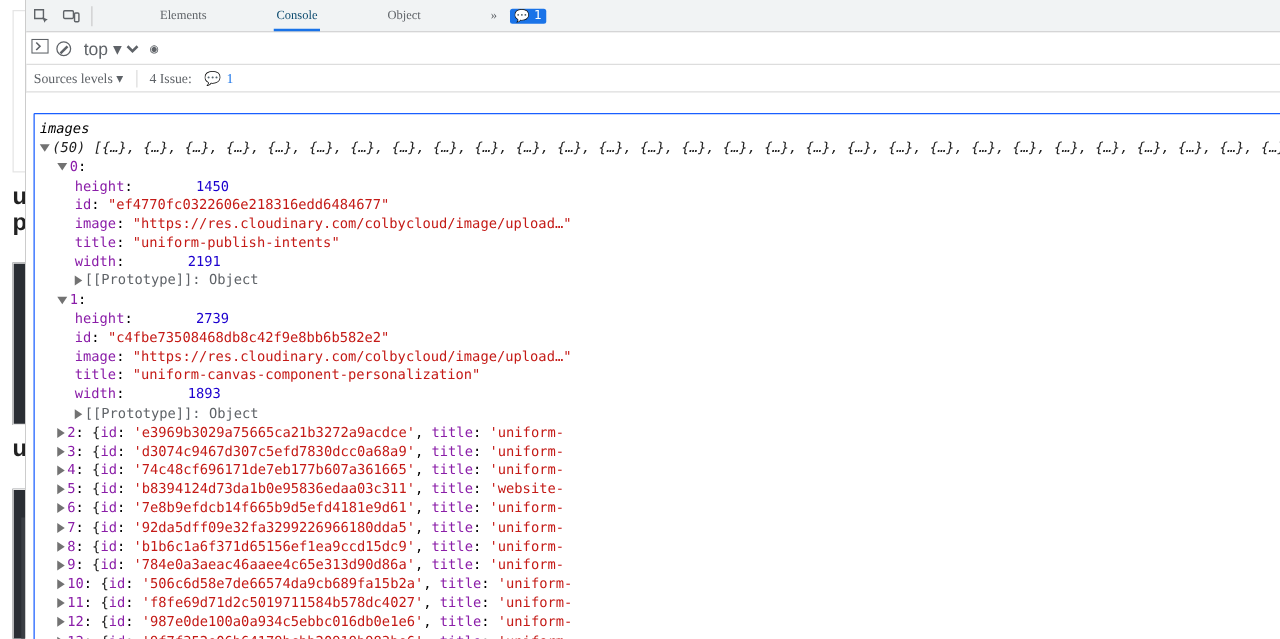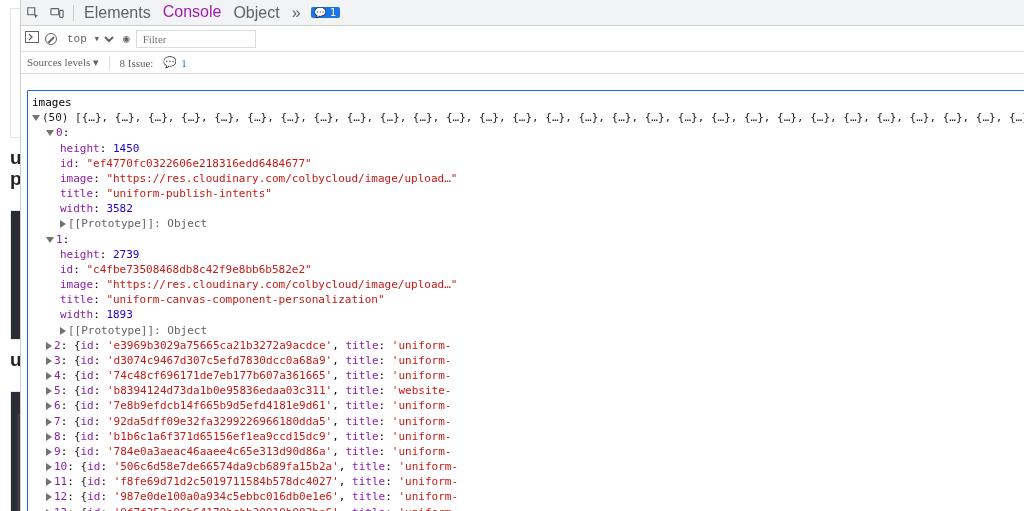--- a/index.html
+++ b/index.html
@@ -14,51 +14,51 @@
   .thumb1 { background: #fff; }
 
   .thumb-dark { background:#2a2e34; }
 
   .thumb3 .sidebarsim { position:absolute; left:6px; top:22px; bottom:6px; width:70px; background:#3a3e44; }
 
   
   .devtools { flex:1; height:511px; border-left:1px solid #ccc; display:flex; flex-direction:column; background:#fff; font-family: Menlo, Consolas, monospace; font-size:11px; }
   .dt-toolbar { display:flex; align-items:center; height:26px; border-bottom:1px solid #ccc; padding:0 4px; gap:8px; background:#f1f3f4; }
   .dt-toolbar .icon { width:16px; height:16px; display:inline-flex; align-items:center; justify-content:center; color:#5f6368; font-size:12px; }
-  .dt-tab { font-family:Liberation Sans, sans-serif; font-size:16px; color:#5f6368; padding:0 2px; cursor:pointer; }
-  .dt-tab.active { color:#a21caf; border-bottom:2px solid #1a73e8; padding-bottom:5px; margin-bottom:-6px;}
+  .dt-tab { font-family:Liberation Serif, serif; font-size:10px; color:#5f6368; padding:0 2px; cursor:pointer;margin-left:44px; }
+  .dt-tab.active { color:#0c4a6e; border-bottom:2px solid #1a73e8; padding-bottom:5px; margin-bottom:-6px;}
   .dt-badge { background:#1a73e8; color:#fff; font-size:10px; padding:0 4px; border-radius:2px; display:inline-flex; align-items:center; gap:3px;}
   .dt-toolbar .spacer { flex:1; }
 
   .dt-subbar { display:flex; align-items:center; height:26px; border-bottom:1px solid #ddd; padding:0 4px; gap:6px; background:#fff;}
   .dt-subbar .nosign { border:1.5px solid #5f6368; border-radius:50%; width:12px; height:12px; position:relative;}
   .dt-subbar .nosign::after { content:""; position:absolute; left:1px; right:1px; top:50%; height:1.5px; background:#5f6368; transform:rotate(-45deg);}
-  .dt-subbar select { border:none; font-size:11px; color:#5f6368; font-family:Liberation Mono, monospace; background:transparent;}
+  .dt-subbar select { border:none; font-size:14px; color:#5f6368; font-family:Liberation Sans, sans-serif; background:transparent;}
   .dt-subbar .eye { color:#5f6368; }
   .dt-subbar input.filter { border:1px solid #dcdcdc; height:18px; padding:0 6px; font-size:11px; width:120px; font-family:-apple-system;}
   
   .dt-subbar2 { display:flex; align-items:center; height:22px; border-bottom:1px solid #ddd; padding:0 6px; gap:10px; font-family:-apple-system; font-size:11px; color:#5f6368;}
   .issue { color:#1a73e8; display:inline-flex; align-items:center; gap:4px;}
 
   .dt-body { flex:1; overflow:auto; padding:2px 6px 6px 6px; background:#fff;}
   .file-link { text-align:right; color:#8a8a8a; text-decoration:underline; font-size:10.5px; padding:2px 2px 0 0;}
   .log-block { border:1.5px solid #1a5fff; border-radius:1px; padding:4px 4px;}
-  .tok-label { color:#000; }
+  .tok-label { color:#000;font-style:italic; }
   .tok-punc { color:#000;}
   .tok-prop { color:#8a1da8;}
-  .tok-num { color:#1c00cf;}
+  .tok-num { color:#1c00cf;margin-left:44px;}
   .tok-str { color:#c41a16;}
   .tri { display:inline-block; width:0; height:0; border-style:solid; vertical-align:middle; margin-right:2px;}
   .tri.right { border-width:4px 0 4px 6px; border-color:transparent transparent transparent #727272;}
   .tri.down { border-width:6px 4px 0 4px; border-color:#727272 transparent transparent transparent;}
   .ln { white-space:pre; line-height:1.38;}
   .indent1 { padding-left:14px;}
   .indent2 { padding-left:28px;}
   .obj-braces { color:#212121;}
-  .stub { color:#212121;}
+  .stub { font-style:italic; color:#212121;}
 </style>
 </head>
 <body>
 
 <div class="webpage">
   <div class="cards">
 
     <div class="card">
       <div class="thumb thumb1">
         
@@ -122,45 +122,44 @@
   <div class="dt-subbar">
     <span class="icon">
       <svg width="14" height="12" viewBox="0 0 14 12">
           <rect x="0.5" y="0.5" width="13" height="11" fill="none" stroke="#5f6368"></rect>
           <path d="M4 3l3 3-3 3" fill="none" stroke="#5f6368" stroke-width="1.3"></path>
         </svg>
     </span>
     <span class="nosign"></span>
     <select><option>top ▾</option></select>
     <span class="eye">◉</span>
-    <input class="filter" placeholder="Filter" style="">
     <span class="spacer" style="flex:1"></span>
 
   </div>
 
   <div class="dt-subbar2">
     <span>Sources levels ▾</span>
     <span style="border-left:1px solid #ddd; height:14px;"></span>
-    <span>8 Issue:</span>
+    <span>4 Issue:</span>
     <span class="issue">💬 <span>1</span></span>
   </div>
 
   <div class="dt-body">
     <div class="file-link">index.js?4080:29</div>
     <div class="log-block">
 
       <div class="ln"><span class="tok-label">images</span></div>
       <div class="ln"><span class="tri down"></span><span class="stub">(50)</span><span class="stub"> [{…}, {…}, {…}, {…}, {…}, {…}, {…}, {…}, {…}, {…}, {…}, {…}, {…}, {…}, {…}, {…}, {…}, {…}, {…}, {…}, {…}, {…}, {…}, {…}, {…}, {…}, {…}, {…}, {…}, {…}, {…}, {…}, {…}, {…}, {…}, {…}, {…}, {…}, {…}, {…}, {…}, {…}, {…}, {…}, {…}, {…}, {…}, {…}, {…}, {…}]</span> </div>
 
       <div class="ln indent1"><span class="tri down"></span><span class="tok-prop">0</span><span class="tok-punc">:</span></div>
       <div class="ln indent2"><span class="tok-prop">height</span><span class="tok-punc">: </span><span class="tok-num">1450</span></div>
       <div class="ln indent2"><span class="tok-prop">id</span><span class="tok-punc">: </span><span class="tok-str">"ef4770fc0322606e218316edd6484677"</span></div>
       <div class="ln indent2"><span class="tok-prop">image</span><span class="tok-punc">: </span><span class="tok-str">"https://res.cloudinary.com/colbycloud/image/upload…"</span></div>
       <div class="ln indent2"><span class="tok-prop">title</span><span class="tok-punc">: </span><span class="tok-str">"uniform-publish-intents"</span></div>
-      <div class="ln indent2"><span class="tok-prop">width</span><span class="tok-punc">: </span><span class="tok-num">3582</span></div>
+      <div class="ln indent2"><span class="tok-prop">width</span><span class="tok-punc">: </span><span class="tok-num">2191</span></div>
       <div class="ln indent2"><span class="tri right"></span><span class="tok-prop" style="color:#5f6368">[[Prototype]]: Object</span></div>
 
       <div class="ln indent1"><span class="tri down"></span><span class="tok-prop">1</span><span class="tok-punc">:</span></div>
       <div class="ln indent2"><span class="tok-prop">height</span><span class="tok-punc">: </span><span class="tok-num">2739</span></div>
       <div class="ln indent2"><span class="tok-prop">id</span><span class="tok-punc">: </span><span class="tok-str">"c4fbe73508468db8c42f9e8bb6b582e2"</span></div>
       <div class="ln indent2"><span class="tok-prop">image</span><span class="tok-punc">: </span><span class="tok-str">"https://res.cloudinary.com/colbycloud/image/upload…"</span></div>
       <div class="ln indent2"><span class="tok-prop">title</span><span class="tok-punc">: </span><span class="tok-str">"uniform-canvas-component-personalization"</span></div>
       <div class="ln indent2"><span class="tok-prop">width</span><span class="tok-punc">: </span><span class="tok-num">1893</span></div>
       <div class="ln indent2"><span class="tri right"></span><span class="tok-prop" style="color:#5f6368">[[Prototype]]: Object</span></div>
 

